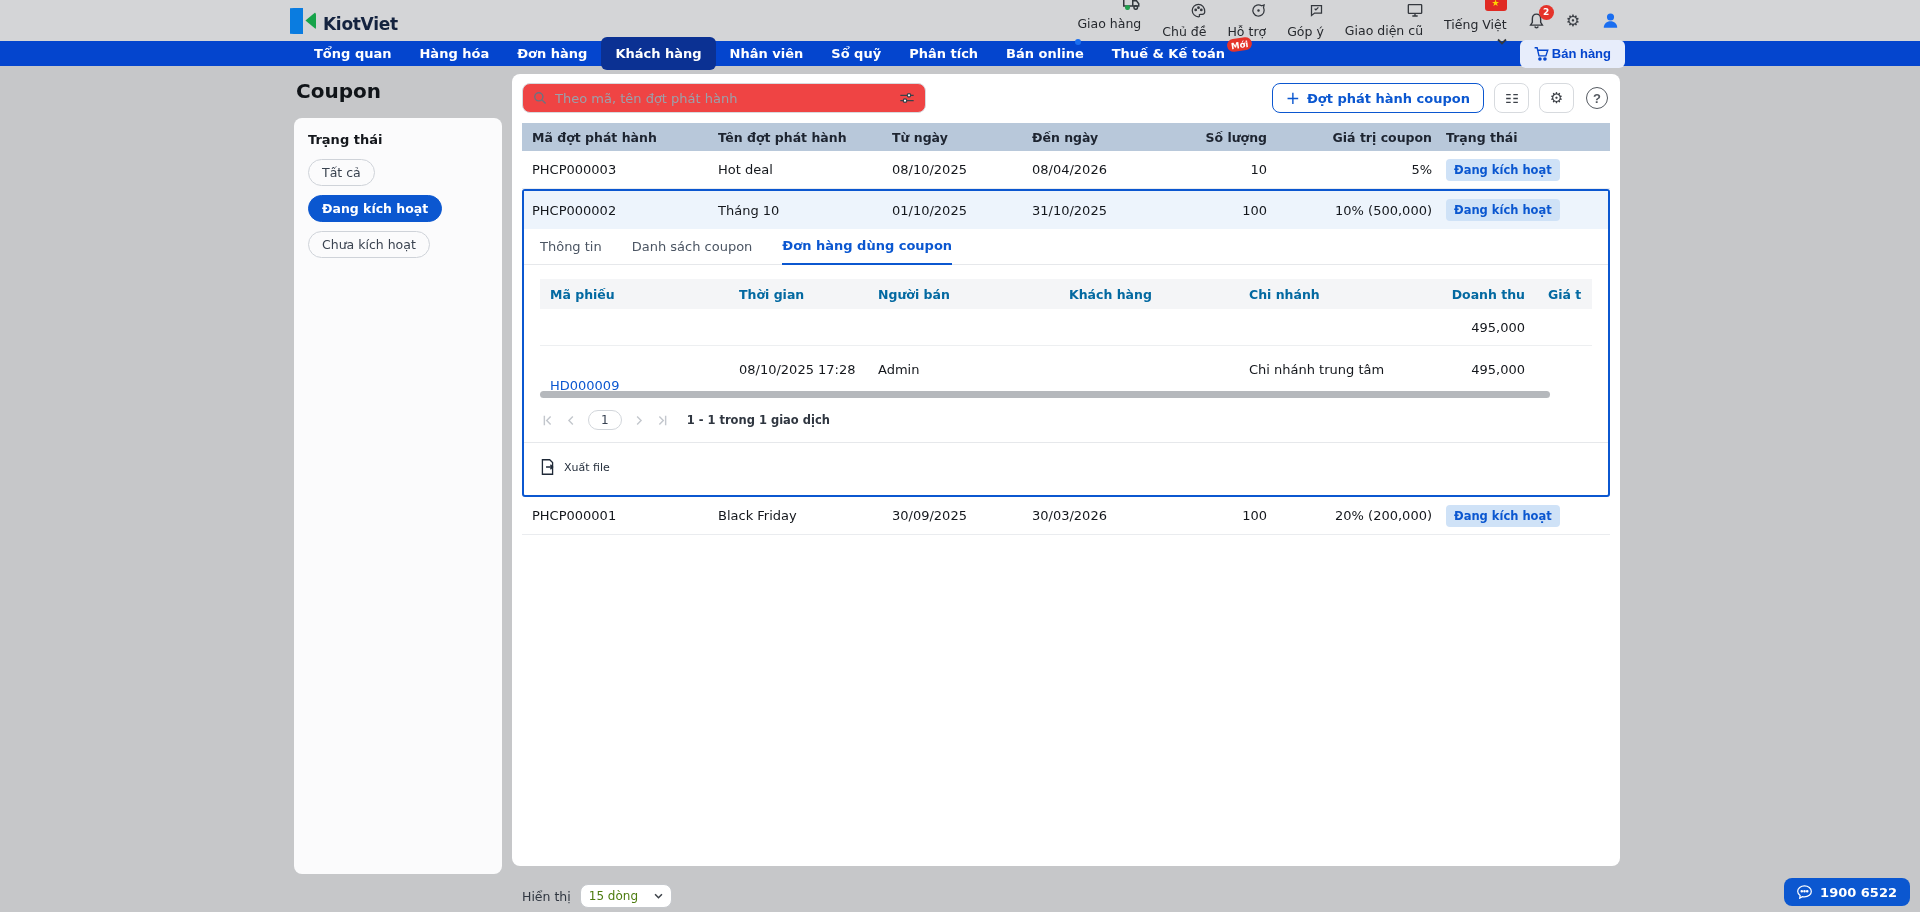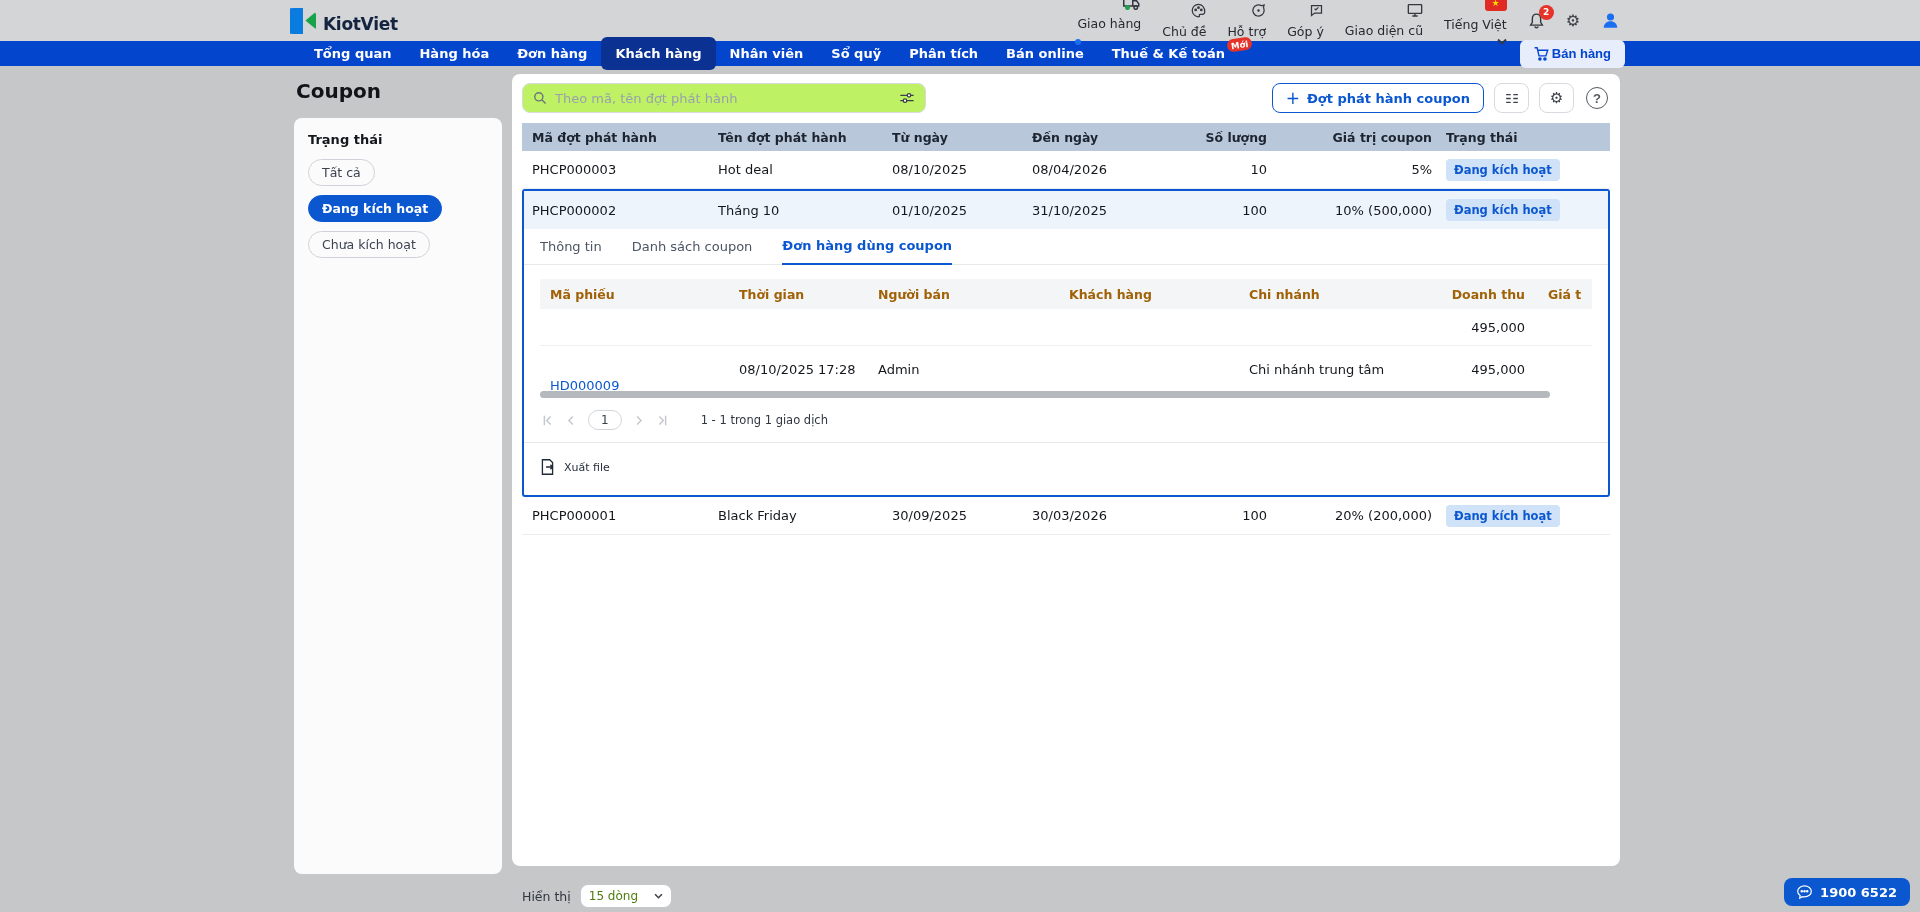--- a/index.html
+++ b/index.html
@@ -44,21 +44,21 @@
   .filter-card { background:#fbfbfc; border-radius:8px; padding:14px; height:756px; }
   .filter-title { font-size:13px; font-weight:bold; color:#14171c; margin-bottom:12px; }
   .pills { display:flex; flex-wrap:wrap; gap:9px; }
   .pill { border:1px solid #cfd3d9; background:#fbfbfc; color:#3a4350; border-radius:999px; padding:5px 13px; font-size:12.5px; cursor:pointer; white-space:nowrap; }
   .pill.active { background:#0b57d0; border-color:#0b57d0; color:#fff; font-weight:bold; }
 
   .main-panel { flex:1; background:#fff; border-radius:8px; height:792px; overflow:hidden; }
 
   
   .toolbar { display:flex; align-items:center; padding:9px 12px 8px 10px; }
-  .search-box { width:404px; height:30px; border:1px solid #d7dade; border-radius:8px; display:flex; align-items:center; gap:8px; padding:4px 10px; background:#bef264; }
+  .search-box { width:404px; height:30px; border:1px solid #d7dade; border-radius:8px; display:flex; align-items:center; gap:8px; padding:4px 10px; background:#ef4444; }
   .search-box input { border:none; outline:none; flex:1; font-size:13px; font-family:inherit; color:#222; background:transparent; }
   .search-box input::placeholder { color:#9aa1ab; }
   .toolbar-right { margin-left:auto; display:flex; align-items:center; gap:10px; }
   .create-btn { display:flex; align-items:center; gap:7px; border:1px solid #0b57d0; color:#0b57d0; background:#fff; font-size:13px; font-weight:bold; font-family:inherit; border-radius:8px; height:30px; padding:0 13px; cursor:pointer; white-space:nowrap; }
   .icon-btn { width:35px; height:30px; border:1px solid #d7dade; border-radius:8px; background:#fff; display:flex; align-items:center; justify-content:center; color:#3c4148; cursor:pointer; }
   .help-btn { width:22px; height:22px; border:1.5px solid #555a61; border-radius:50%; background:transparent; color:#555a61; font-size:13px; font-weight:bold; display:flex; align-items:center; justify-content:center; cursor:pointer; margin-left:2px; }
 
   
   .grid-cols { display:grid; grid-template-columns:186px 174px 140px 110px 125px 165px 1fr; align-items:center; }
   .table-wrap { margin:2px 10px 0 10px; }
@@ -69,30 +69,30 @@
   .status-badge { display:inline-block; background:#cfe2f7; color:#0b57d0; font-size:11.5px; font-weight:bold; border-radius:4px; padding:4px 8px; }
 
   
   .expanded { border:2px solid #0b57d0; border-radius:3px; background:#fff; }
   .expanded .t-row.exp-row { background:#edf4fc; border-bottom:none; }
   .tabs { display:flex; gap:30px; padding:0 16px; height:36px; align-items:flex-end; border-bottom:1px solid #e6e8eb; }
   .tab { font-size:13px; color:#4b5563; padding-bottom:10px; cursor:pointer; white-space:nowrap; }
   .tab.active { color:#0b57d0; font-weight:bold; border-bottom:2px solid #0b57d0; margin-bottom:-1px; }
   .sub-area { padding:14px 16px 0 16px; }
   .sub-cols { display:grid; grid-template-columns:189px 139px 191px 180px 141px 135px 1fr 44px; align-items:center; }
-  .st-head { background:#f4f5f7; height:30px; font-size:12.5px; font-weight:bold; color:#a16207; padding-left:10px; overflow:hidden; }
+  .st-head { background:#f4f5f7; height:30px; font-size:12.5px; font-weight:bold; color:#0369a1; padding-left:10px; overflow:hidden; }
   .st-head .clip { overflow:hidden; white-space:nowrap; }
   .st-row { height:37px; font-size:13px; color:#14171c; padding-left:10px; }
   .st-row.summary { border-bottom:1px solid #edeff1; }
   .link { color:#0b57d0; cursor:pointer;margin-top:32px; }
   .h-scrollbar { height:7px; background:#b5b8bc; border-radius:4px; width:96%; margin:8px 0 10px 0; cursor:pointer; }
   .pagination { display:flex; align-items:center; gap:13px; padding:2px 16px 12px 2px; }
   .pg-btn { background:none; border:none; color:#c3c7cd; cursor:pointer; display:flex; align-items:center; padding:0; }
   .pg-num { border:1px solid #d2d6db; border-radius:12px; background:#fff; font-size:12px; color:#374151; padding:2px 12px; cursor:pointer; font-family:inherit; }
-  .pg-info { font-size:11.5px; font-weight:normal; color:#2f3640; margin-left:20px; }
+  .pg-info { font-size:11.5px; font-weight:bold; color:#2f3640; margin-left:6px; }
   .exp-divider { border-top:1px solid #e6e8eb; }
   .export-row { display:flex; align-items:center; gap:9px; padding:16px 16px 20px 16px; color:#1f2937; font-size:11px; cursor:pointer; width:130px; }
 
   
   .rows-footer { position:absolute; left:522px; top:884px; display:flex; align-items:center; gap:9px; font-size:12.5px; color:#2f3640; }
   .rows-select { display:flex; align-items:center; justify-content:space-between; width:92px; height:24px; background:#fff; border:1px solid #c6c9cd; border-radius:8px; padding:0 8px; font-size:12px; color:#4d7c0f; cursor:pointer; }
   .hotline { position:absolute; right:10px; top:878px; background:#0b57d0; color:#fff; border:none; border-radius:8px; height:28px; padding:0 13px; display:flex; align-items:center; gap:8px; font-size:13px; font-weight:bold; font-family:inherit; cursor:pointer; }
 </style>
 </head>
 <body>

